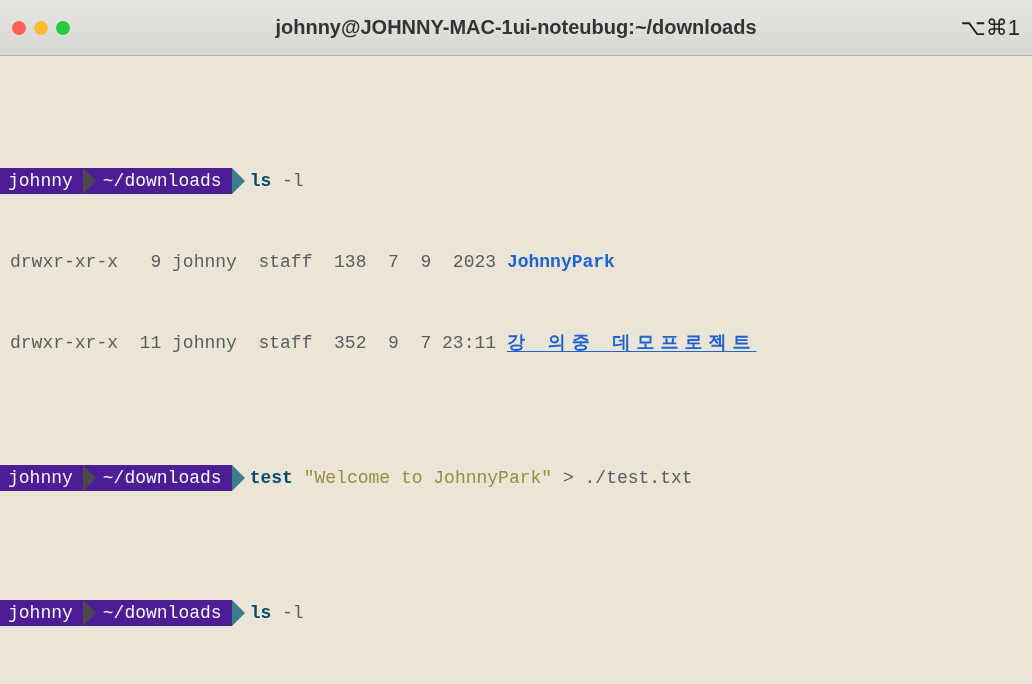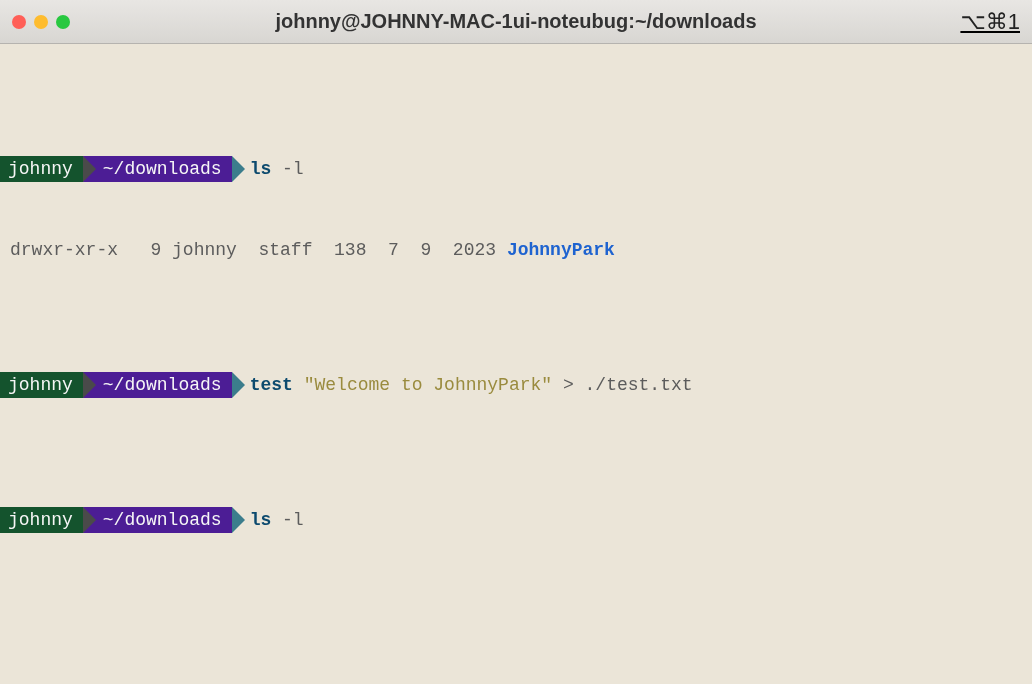--- a/index.html
+++ b/index.html
@@ -6,28 +6,27 @@
     body {
       font-family: "SF Mono", Menlo, Monaco, "Courier New", monospace;
       font-size: 18px;
       background: #ebe5d8;
       width: 1032px;
       height: 684px;
       overflow: hidden;
       position: relative;
     }
     .titlebar {
-      height: 44px;
+      height: 56px;
       background: linear-gradient(#e8e6e3, #d8d6d2);
       border-bottom: 1px solid #b5b3af;
       display: flex;
       align-items: center;
       padding: 0 12px;
       position: relative;
-      text-decoration: underline;
     }
     .traffic-lights {
       display: flex;
       gap: 8px;
       align-items: center;
     }
     .tl {
       width: 14px;
       height: 14px;
       border-radius: 50%;
@@ -66,21 +65,21 @@
     .prompt-seg {
       display: inline-block;
       position: relative;
       padding: 0 10px 0 14px;
       color: #f6f6f6;
       font-weight: 500;
       height: 26px;
       line-height: 26px;
     }
     .prompt-user {
-      background: #14532d;
+      background: #4c1d95;
       padding-left: 8px;
       margin-left: -10px;
     }
     .prompt-user::after {
       content: "";
       position: absolute;
       right: -13px;
       top: 0;
       border-left: 13px solid #4a4a4a;
       border-top: 13px solid transparent;
@@ -118,20 +117,21 @@
   </div>
   <div class="title">johnny@JOHNNY-MAC-1ui-noteubug:~/downloads</div>
   <div class="shortcut">⌥⌘1</div>
 </div>
 
 <div class="terminal">
 
   
   <div class="line"><span class="prompt-seg prompt-user">johnny</span><span class="prompt-seg prompt-path">~/downloads</span><span class="cmd">ls</span> <span class="arg">-l</span></div>
   <div class="line"><span>drwxr-xr-x   9 johnny  staff  138  7  9  2023 </span><span class="dir">JohnnyPark</span></div>
+  <div class="line"><span>drwxr-xr-x  11 johnny  staff  352  9  7 23:11 </span><span class="korean">강 의중 데모프로젝트</span></div>
 
   
   <div class="line"><span class="prompt-seg prompt-user">johnny</span><span class="prompt-seg prompt-path">~/downloads</span><span class="cmd">test</span> <span class="str">"Welcome to JohnnyPark"</span><span class="arg"> &gt; ./test.txt</span></div>
 
   
   <div class="line"><span class="prompt-seg prompt-user">johnny</span><span class="prompt-seg prompt-path">~/downloads</span><span class="cmd">ls</span> <span class="arg">-l</span></div>
   
   
   
   

